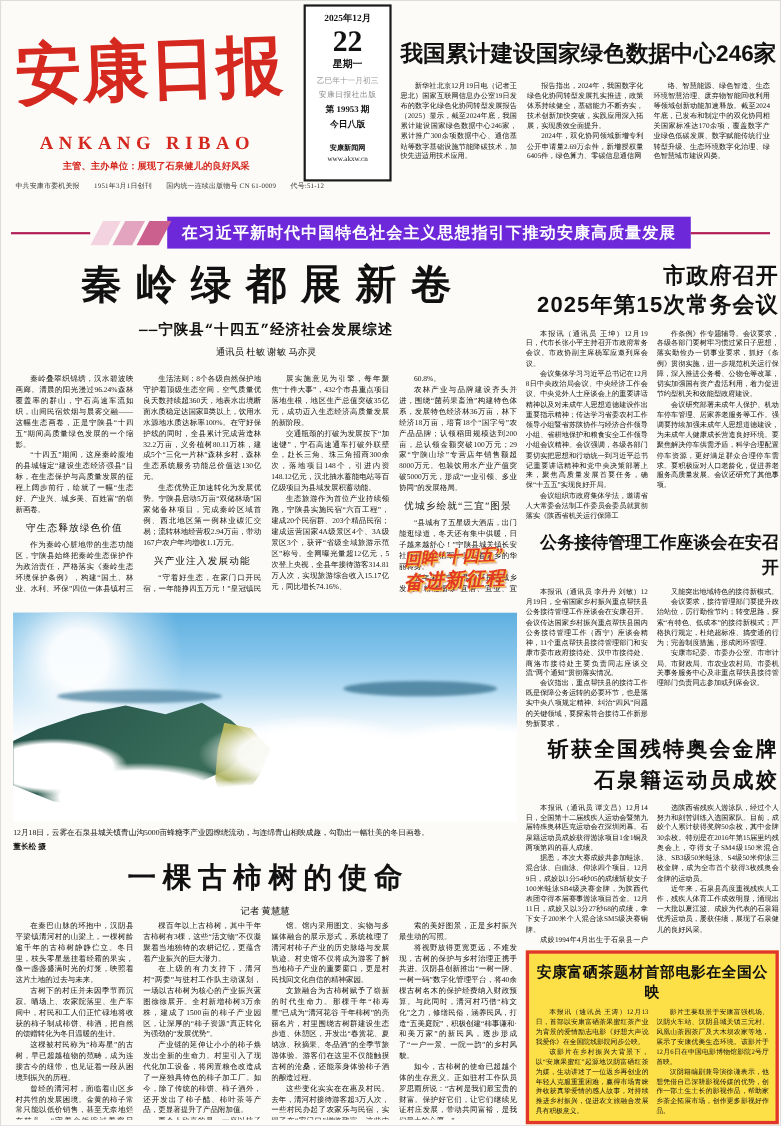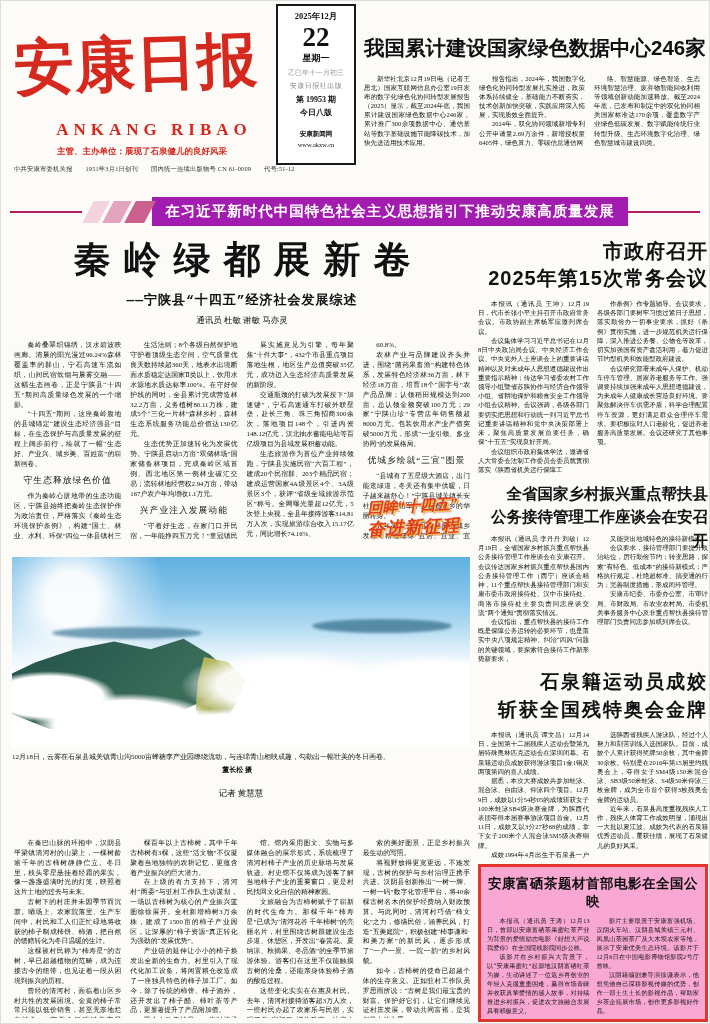--- a/index.html
+++ b/index.html
@@ -3,21 +3,21 @@
 <meta charset="utf-8">
 <style>
   html,body{margin:0;padding:0;background:#e8e8e6;}
   #page{position:relative;width:710px;height:1024px;margin:0 auto;background:#fcfbf8;
         font-family:"Liberation Serif","DejaVu Serif",serif;color:#111;overflow:hidden;
         box-shadow:inset 0 0 0 1px #ddd;}
   .abs{position:absolute;}
   
   .calli{left:14px;top:18px;width:256px;font-size:60px;font-weight:bold;color:#d5281f;
          letter-spacing:1px;line-height:1.55;transform:rotate(-2deg);white-space:nowrap;}
-  .pinyin{left:28px;top:120px;width:252px;text-align:center;color:#d5281f;font-weight:bold;
+  .pinyin{left:8px;top:120px;width:252px;text-align:center;color:#d5281f;font-weight:bold;
           font-size:17px;letter-spacing:5px;}
   .organizer{left:6px;top:146px;width:272px;text-align:center;color:#d5281f;font-size:8.5px;font-weight:bold;}
   .paper-info{left:14px;top:165px;width:340px;font-size:6.3px;color:#333;letter-spacing:.2px;}
   
   .date-box{left:276px;top:4px;width:80px;height:161px;border:2px solid #1a1a1a;background:#fff;
             box-sizing:border-box;text-align:center;padding-top:5px;}
   .db-ym{font-size:8.5px;font-weight:bold;}
   .db-day{font-size:27px;font-weight:bold;line-height:1.05;font-family:"Liberation Serif",serif;}
   .db-week{font-size:9px;font-weight:bold;margin-top:1px;}
   .db-lunar{font-size:7px;color:#999;margin-top:3px;}
@@ -37,21 +37,21 @@
   .ncol p{margin:0;text-indent:2em;}
   .colsub{font-size:8.8px;font-weight:normal;text-align:center;margin:5px 0 4px;letter-spacing:1px;}
   
   .banner{left:10px;top:197px;width:690px;height:29px;display:flex;align-items:center;}
   .b-line{height:2px;background:#b01d57;flex:1;}
   .b-stripes{display:flex;align-items:stretch;height:22px;margin:0 2px;}
   .b-stripes span{display:block;transform:skewX(-28deg);margin-left:4px;}
   .s1{width:16px;background:#f3d3e0;}
   .s2{width:18px;background:#e3a4bf;}
   .s3{width:20px;background:#cb5f8d;}
-  .b-box{background:#a21caf;color:#fff;font-weight:bold;font-size:14.5px;padding:5px 13px;
+  .b-box{background:#6d28d9;color:#fff;font-weight:bold;font-size:14.5px;padding:5px 13px;
          letter-spacing:1px;font-family:Liberation Sans, sans-serif;white-space:nowrap;}
   
   .ms-head{left:12px;top:238px;width:460px;text-align:center;}
   .ms-h1{font-size:37px;font-weight:900;letter-spacing:13px;text-indent:13px;line-height:1.2;}
   .ms-sub{margin-top:9px;font-size:13px;font-weight:bold;letter-spacing:1px;font-family:Liberation Mono, monospace;}
   .ms-by{margin-top:6px;font-size:8.5px;}
   .ms-cols{left:14px;top:340px;width:456px;height:200px;display:flex;gap:9px;}
   .ms-cols .ncol{flex:1;font-size:6.8px;line-height:1.46;}
   
   .slogan{left:348px;top:497px;width:130px;text-align:center;transform:rotate(-3deg);z-index:6;
@@ -75,40 +75,40 @@
   .clouds{position:absolute;left:0;top:78px;width:100%;height:112px;
      background:
        radial-gradient(ellipse 90px 34px at 8% 55%,#fff 60%,transparent 75%),
        radial-gradient(ellipse 120px 40px at 25% 80%,#fff 60%,transparent 78%),
        radial-gradient(ellipse 110px 36px at 48% 90%,#fff 60%,transparent 78%),
        radial-gradient(ellipse 150px 52px at 72% 62%,#fff 55%,transparent 78%),
        radial-gradient(ellipse 130px 44px at 92% 48%,#fff 55%,transparent 78%),
        radial-gradient(ellipse 170px 60px at 85% 95%,#fff 55%,transparent 80%),
        radial-gradient(ellipse 140px 46px at 60% 45%,rgba(255,255,255,.92) 50%,transparent 76%);}
   .caption{left:12px;top:752px;width:458px;font-size:7px;line-height:1.5;}
-  .credit{text-align:center;font-weight:bold;margin-top:2px;padding-right:8px;}
+  .credit{text-align:left;font-weight:bold;margin-top:2px;padding-right:8px;}
   
   .ps-head{left:12px;top:780px;width:458px;text-align:center;}
   .ps-h1{font-size:26px;font-weight:900;letter-spacing:6px;text-indent:6px;}
   .ps-by{margin-top:8px;font-size:8.5px;}
   .ps-cols{left:14px;top:838px;width:456px;height:180px;display:flex;gap:9px;}
   .ps-cols .ncol{flex:1;font-size:6.8px;line-height:1.45;}
   
   .rr-head{left:478px;width:230px;text-align:right;font-weight:900;
            font-family:"Liberation Sans","DejaVu Sans",sans-serif;}
   .gov-head{top:238px;font-size:20px;line-height:1.35;letter-spacing:1px;}
   .gov-cols{left:478px;top:299px;width:230px;height:176px;display:flex;gap:8px;}
   .rec-head{top:482px;font-size:15.5px;line-height:1.5;}
   .rec-cols{left:478px;top:534px;width:230px;height:128px;display:flex;gap:8px;}
   .ath-head{top:668px;font-size:19px;line-height:1.45;letter-spacing:2px;
             font-family:"Liberation Serif","DejaVu Serif",serif;}
   .ath-cols{left:478px;top:730px;width:230px;height:128px;display:flex;gap:8px;}
   .rr .ncol, .gov-cols .ncol, .rec-cols .ncol, .ath-cols .ncol{flex:1;font-size:6.5px;line-height:1.42;}
   
-  .movie-box{left:478px;top:864px;width:230px;height:158px;border:3px solid #e2352b;background:#f9a8d4;
+  .movie-box{left:478px;top:864px;width:230px;height:158px;border:3px solid #e2352b;background:#fde047;
              box-sizing:border-box;padding:5px 6px;}
   .mv-h1{text-align:center;font-size:13.5px;font-weight:900;letter-spacing:.5px;
          font-family:"Liberation Sans","DejaVu Sans",sans-serif;margin-top:3px;}
   .mv-cols{margin-top:6px;height:118px;display:flex;gap:7px;}
   .mv-cols .ncol{flex:1;font-size:6.2px;line-height:1.45;}
 </style>
 </head>
 <body>
 
 <div id="page">
@@ -216,20 +216,21 @@
     <div class="ridge"></div>
     <div class="terrace"></div>
     <div class="clouds"></div>
   </div>
   <div class="abs caption">
     <span>12月18日，云雾在石泉县城关镇青山沟5000亩蜂糖李产业园缭绕流动，与连绵青山相映成趣，勾勒出一幅壮美的冬日画卷。</span>
     <div class="credit">董长松 摄</div>
   </div>
 
   <div class="abs ps-head">
+    <div class="ps-h1">一棵古柿树的使命</div>
     <div class="ps-by">记者 黄慧慧</div>
   </div>
   <div class="abs ps-cols">
     <div class="ncol">
         <p>在秦巴山脉的环抱中，汉阴县平梁镇清河村的山梁上，一棵树龄逾千年的古柿树静静伫立。冬日里，枝头零星悬挂着经霜的果实，像一盏盏盛满时光的灯笼，映照着这片土地的过去与未来。</p>
         <p>古树下的村庄并未因季节而沉寂。晒场上、农家院落里、生产车间中，村民和工人们正忙碌地将收获的柿子制成柿饼、柿酒，把自然的馈赠转化为冬日温暖的生计。</p>
         <p>这棵被村民称为“柿寿星”的古树，早已超越植物的范畴，成为连接古今的纽带，也见证着一段从困境到振兴的历程。</p>
         <p>曾经的清河村，面临着山区乡村共性的发展困境。金黄的柿子常常只能以低价销售，甚至无奈地烂在枝头。“守着金饭碗过着穷日子”是当时村民生活的真实写照。</p>
       </div>
     <div class="ncol">
@@ -260,38 +261,37 @@
         <p>会议集体学习习近平总书记在12月8日中央政治局会议、中央经济工作会议、中央党外人士座谈会上的重要讲话精神以及对未成年人思想道德建设作出重要指示精神；传达学习省委农村工作领导小组暨省苏陕协作与经济合作领导小组、省耕地保护和粮食安全工作领导小组会议精神。会议强调，各级各部门要切实把思想和行动统一到习近平总书记重要讲话精神和党中央决策部署上来，聚焦高质量发展首要任务，确保“十五五”实现良好开局。</p>
         <p>会议组织市政府集体学法，邀请省人大常委会法制工作委员会委员就贯彻落实《陕西省机关运行保障工</p>
       </div>
     <div class="ncol">
         <p>作条例》作专题辅导。会议要求，各级各部门要树牢习惯过紧日子思想，落实勤俭办一切事业要求，抓好《条例》贯彻实施，进一步规范机关运行保障，深入推进公务餐、公物仓等改革，切实加强国有资产盘活利用，着力促进节约型机关和效能型政府建设。</p>
         <p>会议研究部署未成年人保护、机动车停车管理、居家养老服务等工作。强调要持续加强未成年人思想道德建设，为未成年人健康成长营造良好环境。要聚焦解决停车供需矛盾，科学合理配置停车资源，更好满足群众合理停车需求。要积极应对人口老龄化，促进养老服务高质量发展。会议还研究了其他事项。</p>
       </div>
   </div>
 
   <div class="abs rr-head rec-head">
-    <div>全省国家乡村振兴重点帮扶县</div>
     <div>公务接待管理工作座谈会在安召开</div>
   </div>
   <div class="abs rec-cols">
     <div class="ncol">
         <p>本报讯（通讯员 李丹丹 刘敏）12月19日，全省国家乡村振兴重点帮扶县公务接待管理工作座谈会在安康召开。会议传达国家乡村振兴重点帮扶县国内公务接待管理工作（西宁）座谈会精神，11个重点帮扶县接待管理部门和安康市委市政府接待处、汉中市接待处、商洛市接待处主要负责同志座谈交流“两个通知”贯彻落实情况。</p>
         <p>会议指出，重点帮扶县的接待工作既是保障公务运转的必要环节，也是落实中央八项规定精神、纠治“四风”问题的关键领域，要探索符合接待工作新形势新要求，</p>
       </div>
     <div class="ncol">
         <p>又能突出地域特色的接待新模式。</p>
         <p>会议要求，接待管理部门要提升政治站位，厉行勤俭节约；转变思路，探索“有特色、低成本”的接待新模式；严格执行规定，杜绝超标准、搞变通的行为；完善制度措施，形成闭环管理。</p>
         <p>安康市纪委、市委办公室、市审计局、市财政局、市农业农村局、市委机关事务服务中心及非重点帮扶县接待管理部门负责同志参加或列席会议。</p>
       </div>
   </div>
 
   <div class="abs rr-head ath-head">
+    <div>斩获全国残特奥会金牌</div>
     <div>石泉籍运动员成姣</div>
-    <div>斩获全国残特奥会金牌</div>
   </div>
   <div class="abs ath-cols">
     <div class="ncol">
         <p>本报讯（通讯员 谭文昌）12月14日，全国第十二届残疾人运动会暨第九届特殊奥林匹克运动会在深圳闭幕。石泉籍运动员成姣获得游泳项目1金1铜及两项第四的喜人成绩。</p>
         <p>据悉，本次大赛成姣共参加蛙泳、混合泳、自由泳、仰泳四个项目。12月9日，成姣以1分54秒05的成绩斩获女子100米蛙泳SB4级决赛金牌，为陕西代表团夺得本届赛事游泳项目首金。12月11日，成姣又以3分27秒68的成绩，拿下女子200米个人混合泳SM5级决赛铜牌。</p>
         <p>成姣1994年4月出生于石泉县一户普通农民家庭。因先天性脑瘫导致双腿无法行走，2005年入</p>
       </div>
     <div class="ncol">
         <p>选陕西省残疾人游泳队，经过个人努力和刻苦训练入选国家队。目前，成姣个人累计获得奖牌50余枚，其中金牌30余枚。特别是在2016年第15届里约残奥会上，夺得女子SM4级150米混合泳、SB3级50米蛙泳、S4级50米仰泳三枚金牌，成为全市首个获得3枚残奥会金牌的运动员。</p>
         <p>近年来，石泉县高度重视残疾人工作，残疾人体育工作成效明显，涌现出一大批以夏江波、成姣为代表的石泉籍优秀运动员，屡获佳绩，展现了石泉健儿的良好风采。</p>

